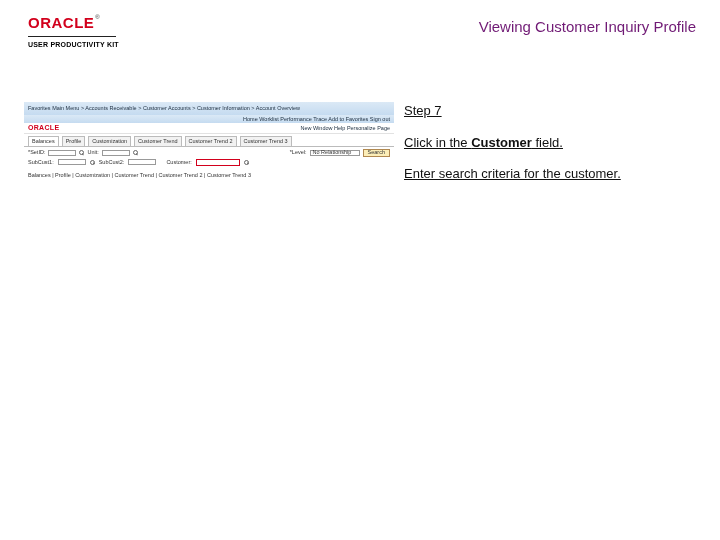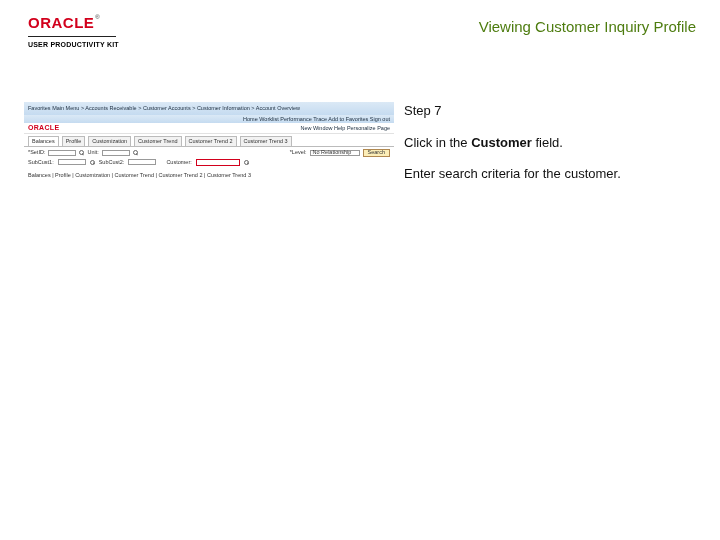--- a/index.html
+++ b/index.html
@@ -44,37 +44,38 @@
   }
   .upk {
     font-size: 7px;
     font-weight: bold;
     color: #000;
     letter-spacing: 0.2px;
     margin-top: 2px;
   }
   .title {
     font-size: 15px;
-    color: #4d7c0f;
+    color: #701a75;
     margin-top: 4px;
   }
   
   .body-row {
     display: flex;
     padding: 0 24px 0 24px;
     margin-top: 46px;
   }
   .shot-col {
     width: 370px;
   }
   .text-col {
     width: 280px;
     padding-left: 10px;
     font-size: 13px;
     color: #111;
+    text-decoration: underline;
   }
   .text-col p { margin-bottom: 14px; line-height: 1.35; }
   .step-label { margin-bottom: 16px; }
   
   .mini {
     width: 370px;
     font-size: 5.5px;
     color: #333;
     line-height: 1.2;
   }

